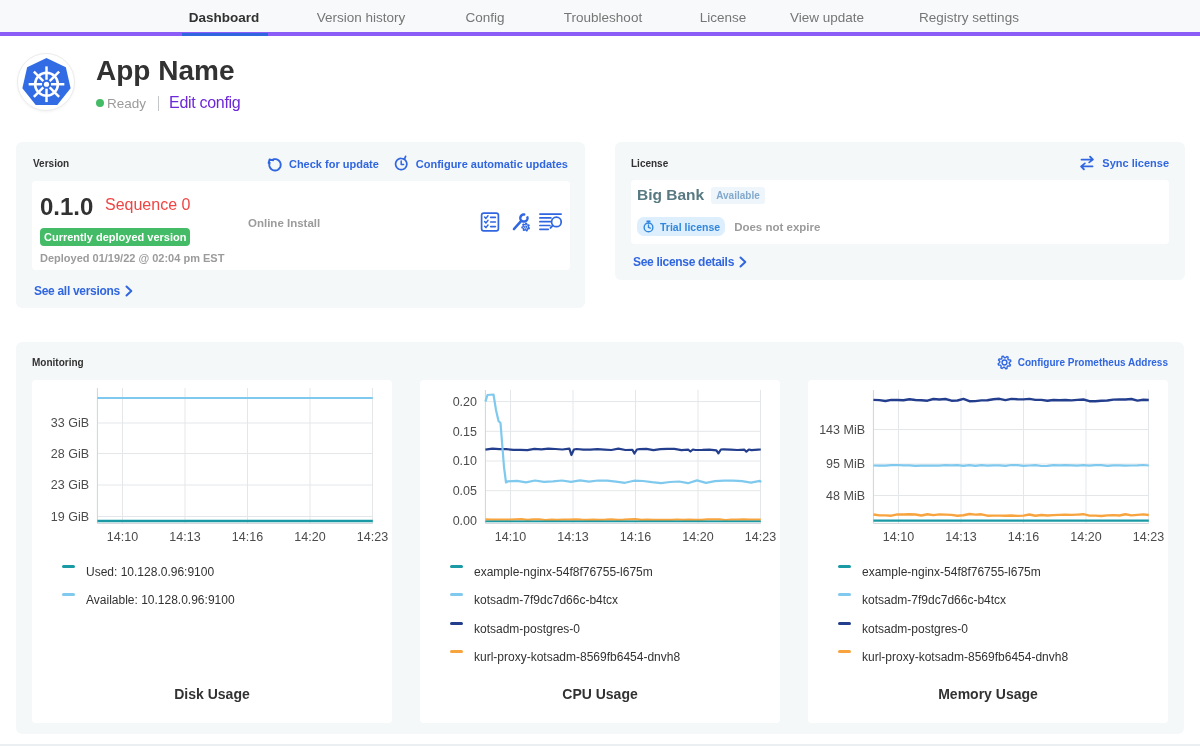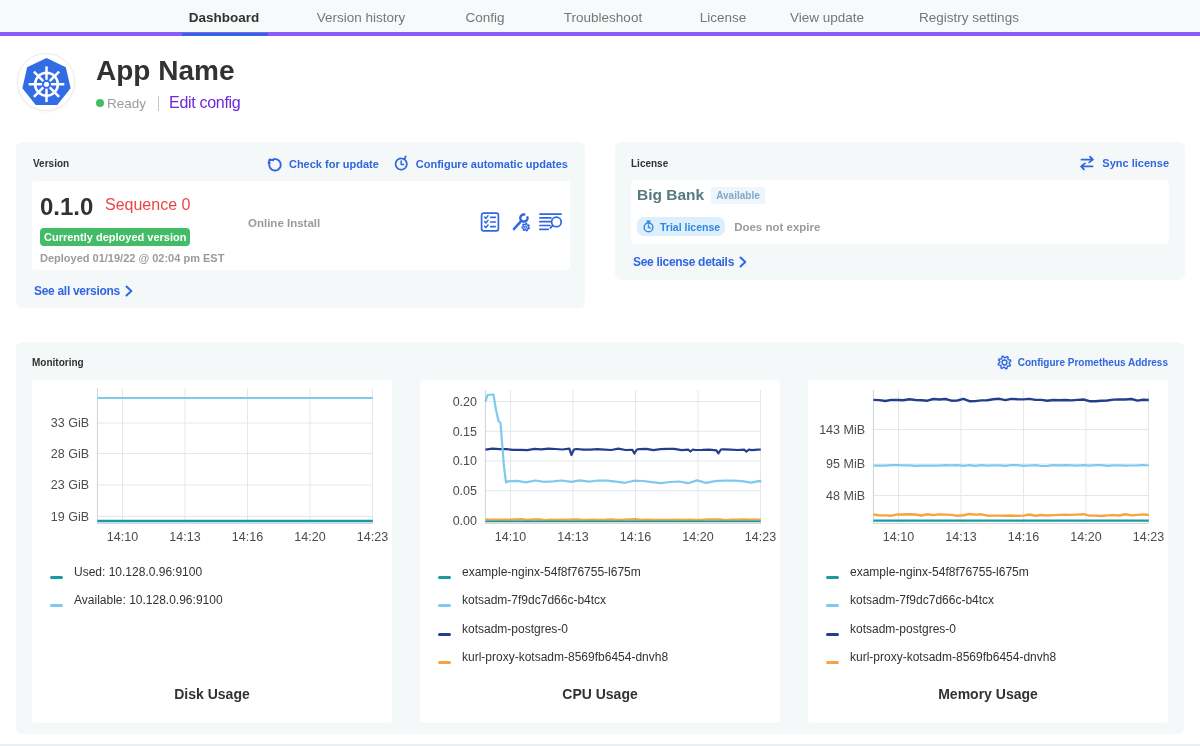--- a/index.html
+++ b/index.html
@@ -37,21 +37,21 @@
 .linner{position:absolute;left:16px;top:38px;width:538px;height:64px;padding:6px 6px}
 .lrow1{display:flex;align-items:center}
 .lname{font-size:15.5px;font-weight:bold;color:#577981}
 .lchannel{margin-left:7px;font-size:10px;font-weight:bold;color:#82a9cc;background:#eef5fb;border-radius:3px;padding:3px 5px}
 .lrow2{display:flex;align-items:center;margin-top:13px}
 .ltrial{display:flex;align-items:center;font-size:10.5px;font-weight:bold;color:#3187dd;background:#ddeefc;border-radius:7px;padding:3px 5px}
 .ltrial svg{margin-right:5px}
 .lexpire{font-size:11.5px;font-weight:bold;color:#9b9b9b;margin-left:9px}
 .chartcard{position:absolute;top:38px;width:360px;height:343px;background:#fff;border-radius:4px}
 .cc1{left:16px}.cc2{left:404px}.cc3{left:792px}
-.legrow{position:absolute;left:18px;display:flex;align-items:flex-end;height:14px}
+.legrow{position:absolute;left:30px;display:flex;align-items:flex-start;height:14px}
 .legdash{width:13px;height:3px;border-radius:2px;margin-right:11px;flex:none}
 .legtxt{font-size:12px;color:#323232}
 .ctitle{position:absolute;left:0;width:100%;text-align:center;font-size:14px;font-weight:bold;color:#323232}
 </style></head>
 <body>
 <div class="nav">
   <div class="tab active" style="left:224px">Dashboard</div>
   <div class="tab" style="left:361px">Version history</div>
   <div class="tab" style="left:485px">Config</div>
   <div class="tab" style="left:603px">Troubleshoot</div>

